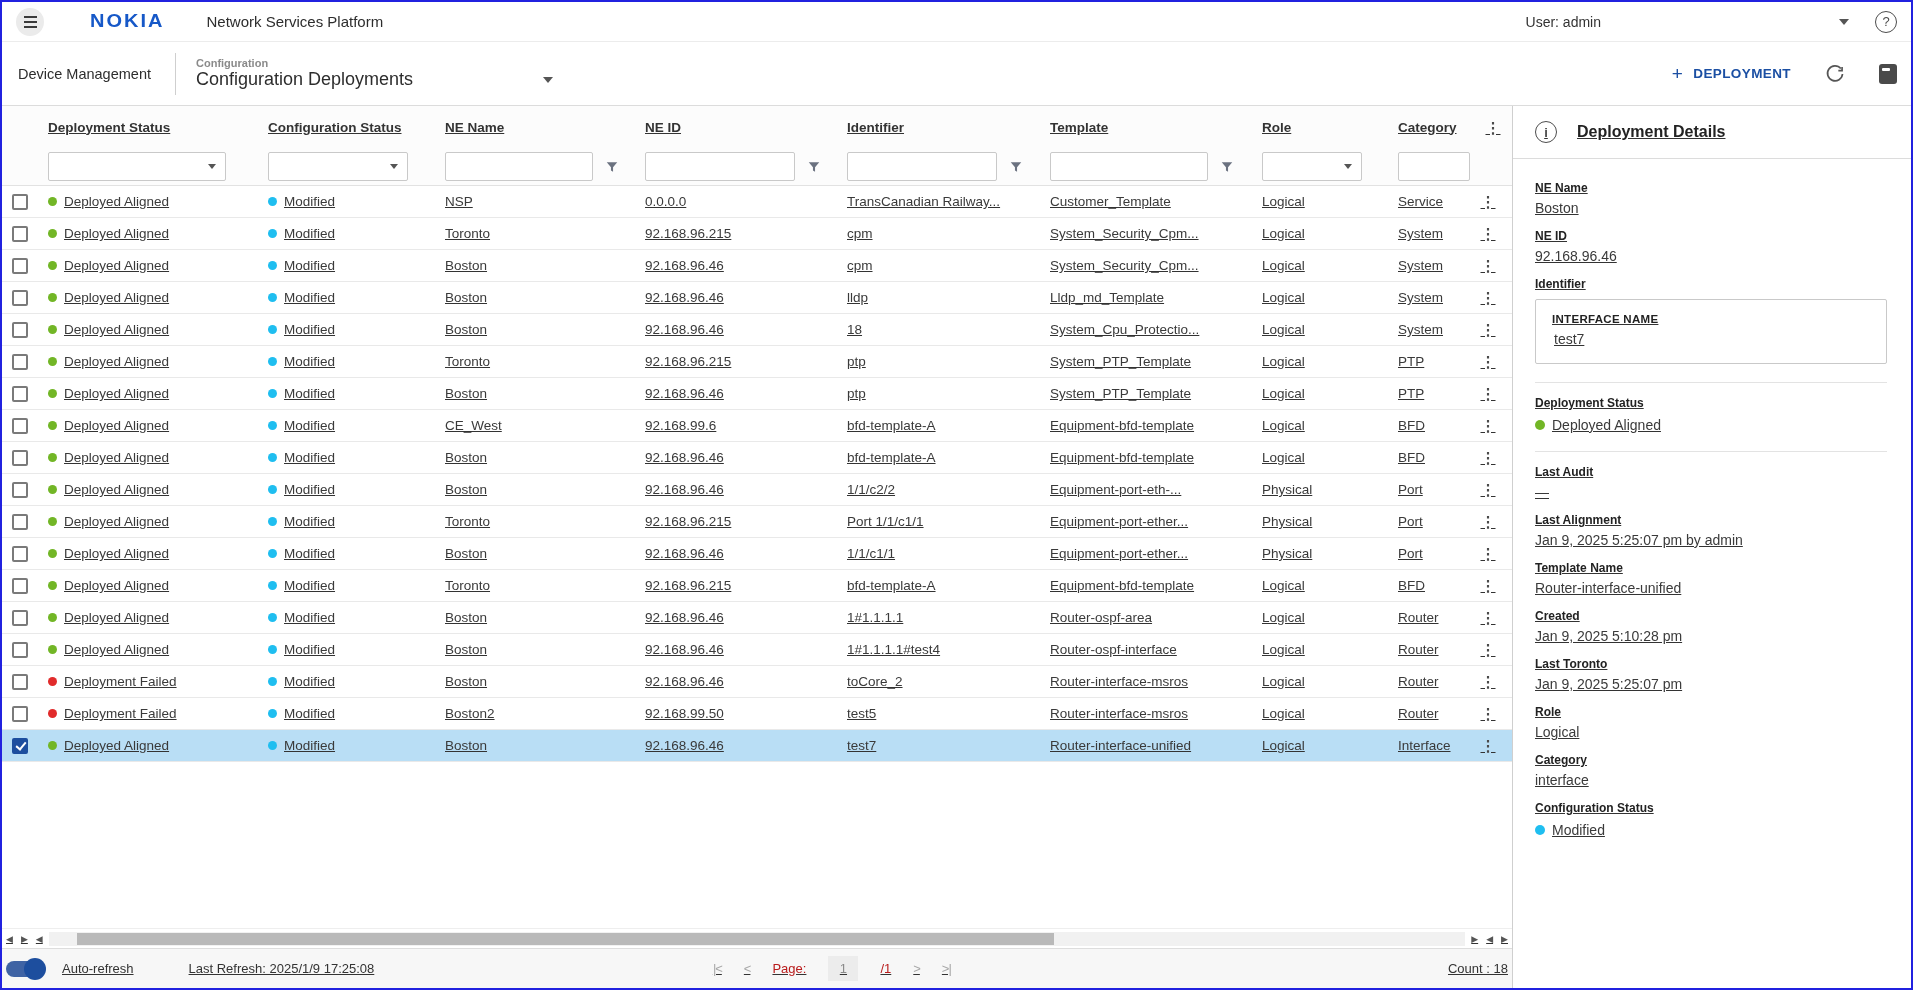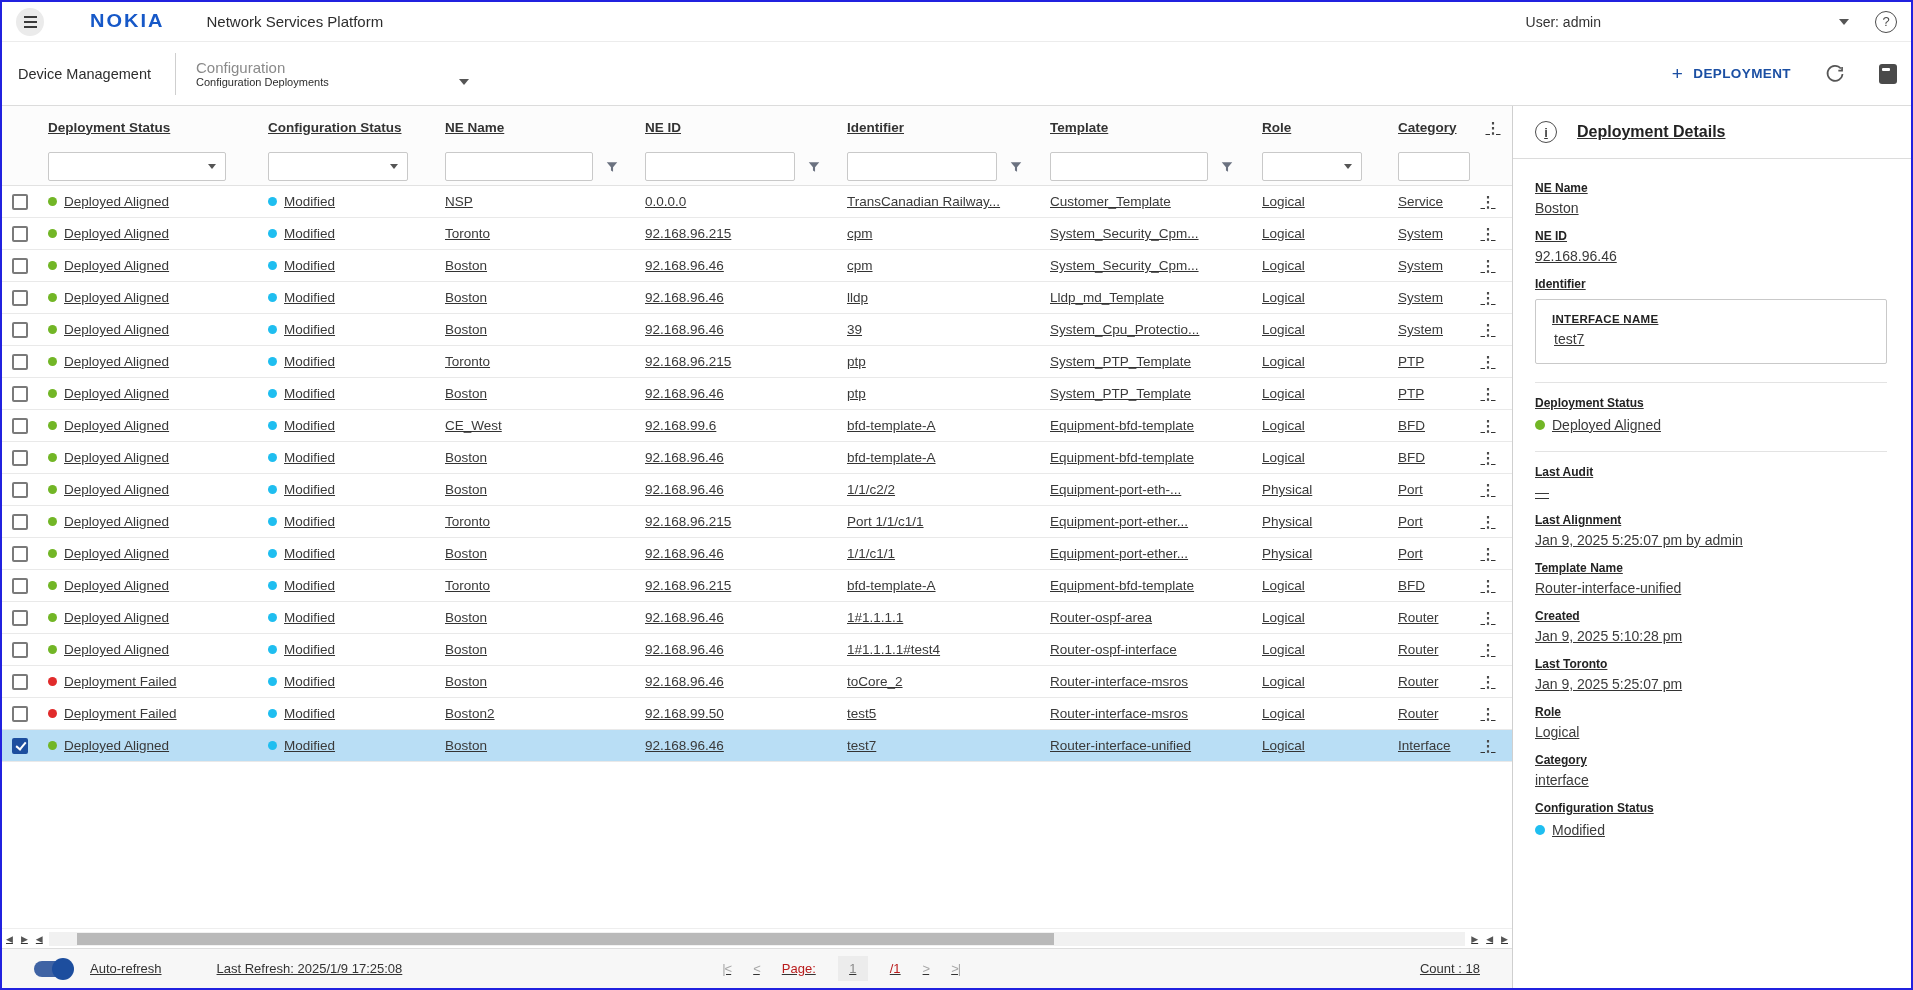--- a/index.html
+++ b/index.html
@@ -17,23 +17,23 @@
   .user-menu { display: flex; align-items: center; gap: 8px; font-size: 14px; color: #333; cursor: pointer; padding-left: 6px; }
   .caret { width: 0; height: 0; border-left: 5px solid transparent; border-right: 5px solid transparent; border-top: 6px solid #555; display: inline-block; }
   .user-menu .caret { margin-left: 230px; }
   .help { width: 22px; height: 22px; border: 1.6px solid #4d4d4d; border-radius: 50%; display: flex; align-items: center; justify-content: center; font-size: 13px; color: #4d4d4d; margin-left: 26px; cursor: pointer; }
 
   
   .toolbar { height: 64px; flex: 0 0 64px; display: flex; align-items: center; padding: 0 14px; border-bottom: 1px solid #dcdcdc; }
   .section-title { font-size: 14.5px; color: #2d2d2d; padding: 0 24px 0 2px; cursor: pointer; }
   .vdiv { width: 1px; height: 42px; background: #cfcfcf; }
   .picker { margin-left: 20px; cursor: pointer; }
-  .picker .plabel { font-size: 15px; font-weight: 400; color: #8a8a8a; }
+  .picker .plabel { font-size: 11px; font-weight: 700; color: #8a8a8a; }
   .picker .pvalrow { display: flex; align-items: center; }
-  .picker .pval { font-size: 11px; color: #2d2d2d; }
+  .picker .pval { font-size: 18px; color: #2d2d2d; }
   .picker .caret { margin-left: 130px; }
   .btn-deploy { display: flex; align-items: center; gap: 10px; color: #1b4fa3; font-weight: 700; font-size: 13.5px; letter-spacing: .4px; cursor: pointer; }
   .btn-deploy .plus { font-size: 19px; font-weight: 400; line-height: 1; }
   .icon-btn { margin-left: 34px; cursor: pointer; display: flex; align-items: center; }
   .drive-icon { width: 18px; height: 20px; background: #4a4a4a; border-radius: 3px; position: relative; }
   .drive-icon::after { content: ""; position: absolute; left: 3px; top: 4px; width: 8px; height: 3px; background: #fff; border-radius: 1px; }
 
   
   .content { flex: 1; display: flex; min-height: 0; text-decoration: underline; }
   .table-pane { flex: 1; display: flex; flex-direction: column; min-width: 0; }
@@ -72,21 +72,21 @@
 
   .filler { flex: 1; background: #fff; }
 
   
   .hscroll { height: 20px; flex: 0 0 20px; display: flex; align-items: center; background: #fff; border-top: 1px solid #eee; }
   .sarrow { font-size: 9px; color: #555; padding: 0 4px; cursor: pointer; line-height: 20px; }
   .strack { flex: 1; height: 14px; background: #f1f1f1; position: relative; margin: 0 2px; }
   .sthumb { position: absolute; left: 2%; top: 1px; height: 12px; width: 69%; background: #b9b9b9; cursor: grab; }
 
   
-  .statusbar { height: 40px; flex: 0 0 40px; background: #f7f7f7; border-top: 1px solid #ddd; display: flex; align-items: center; padding: 0 32px; font-size: 13px; color: #333; }
+  .statusbar { height: 40px; flex: 0 0 40px; background: #f7f7f7; border-top: 1px solid #ddd; display: flex; align-items: center; padding: 0 4px; font-size: 13px; color: #333; }
   .toggle { width: 38px; height: 16px; border-radius: 9px; background: #3f63a4; position: relative; cursor: pointer; }
   .toggle::after { content: ""; position: absolute; right: -2px; top: -3px; width: 22px; height: 22px; border-radius: 50%; background: #1d4e9e; }
   .sb-label { margin-left: 18px; }
   .sb-refresh { margin-left: 55px; color: #333; }
   .pager { display: flex; align-items: center; gap: 22px; margin-left: auto; margin-right: auto; transform: translateX(60px); color: #9a9a9a; }
   .pg-btn { font-size: 13px; color: #a7a7a7; cursor: pointer; letter-spacing: -1px; }
   .pg-label { color: #b91c1c; }
   .pg-input { width: 30px; height: 25px; background: #ececec; border: none; text-align: center; color: #8a8a8a; font-size: 13px; }
   .count { margin-left: auto; color: #333; }
 
@@ -331,21 +331,21 @@
     <div class="cell col-dep">
               <span class="dot" style="background: rgb(114, 182, 38);"></span>
               <span>Deployed Aligned</span>
             </div>
     <div class="cell col-conf">
               <span class="dot" style="background: rgb(31, 190, 240);"></span>
               <span>Modified</span>
             </div>
     <div class="cell col-nename">Boston</div>
     <div class="cell col-neid">92.168.96.46</div>
-    <div class="cell col-ident">39</div>
+    <div class="cell col-ident">18</div>
     <div class="cell col-tmpl">System_Cpu_Protectio...</div>
     <div class="cell col-role">Logical</div>
     <div class="cell col-cat">System</div>
     <div class="cell col-kebab">
               <span class="kebab">⋮</span>
             </div>
   </div>
 
   <div class="trow">
     <div class="cell col-cb">

